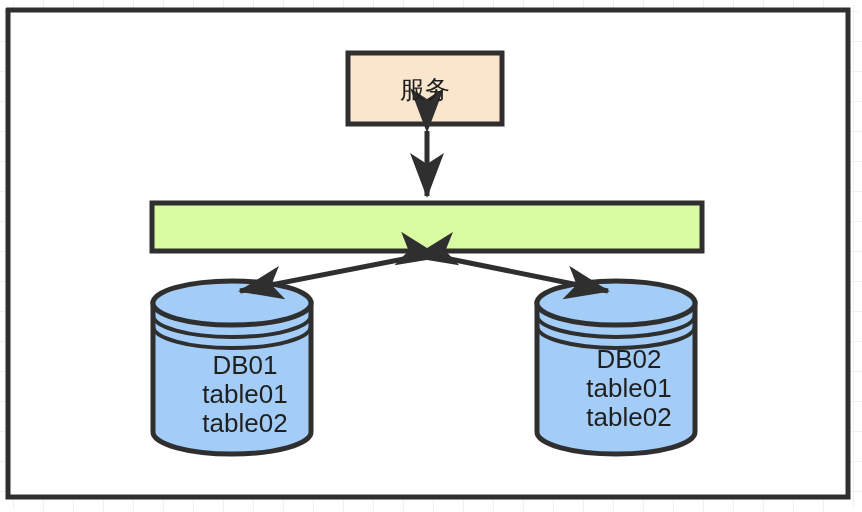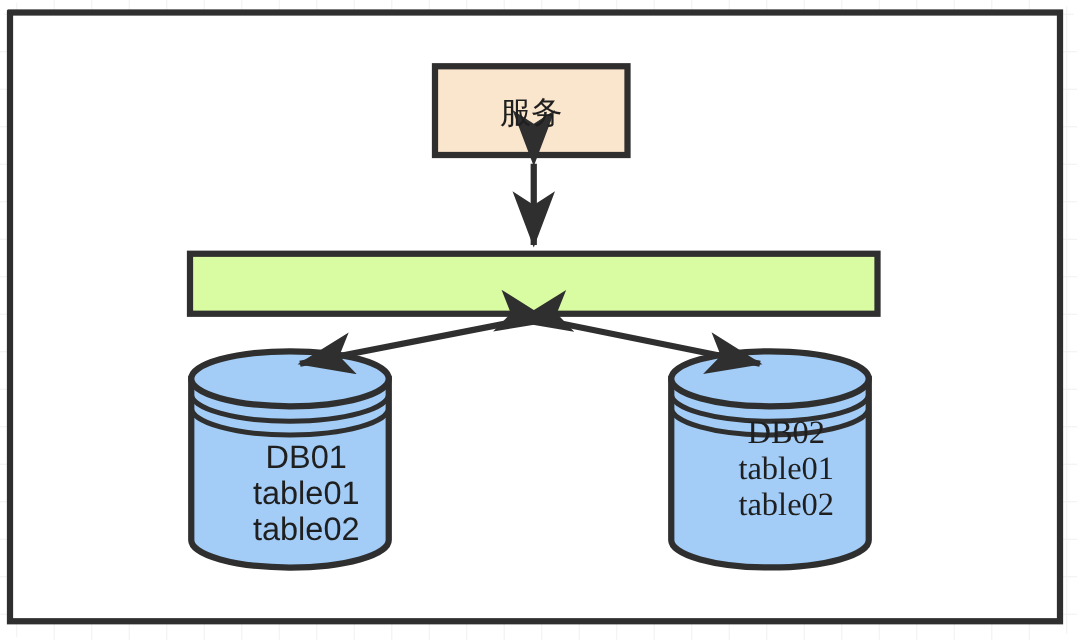--- a/index.html
+++ b/index.html
@@ -49,21 +49,21 @@
     font-size: 25px;
     color: #ee2211;
     font-family: "DejaVu Sans", "Liberation Sans", sans-serif;
   }
   .db-text {
     font-size: 26px;
     color: #1f1f1f;
     width: 186px;
   }
   #db01-text { left: 152px; top: 351px; }
-  #db02-text { left: 536px; top: 331px; font-family: Liberation Serif, serif; }
+  #db02-text { left: 536px; top: 345px; }
   .db-line { display: block; }
 </style>
 </head>
 <body>
 
 <div id="canvas">
 
   <svg id="diagram-svg" width="862" height="512" viewBox="0 0 862 512">
     <defs>
       <marker id="arrowFilled" markerWidth="10" markerHeight="10" refX="8.6" refY="3.4" orient="auto" markerUnits="strokeWidth">

